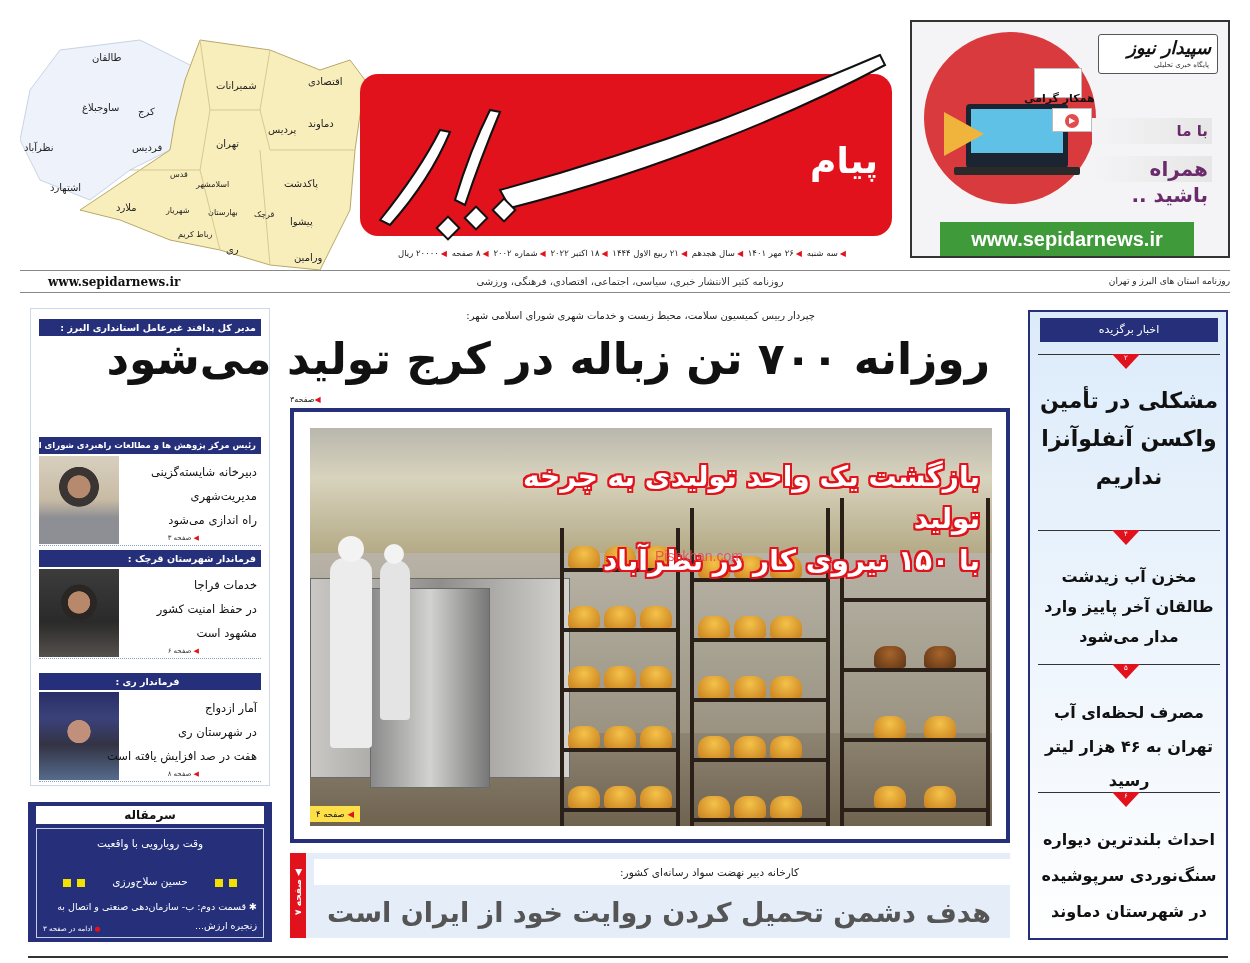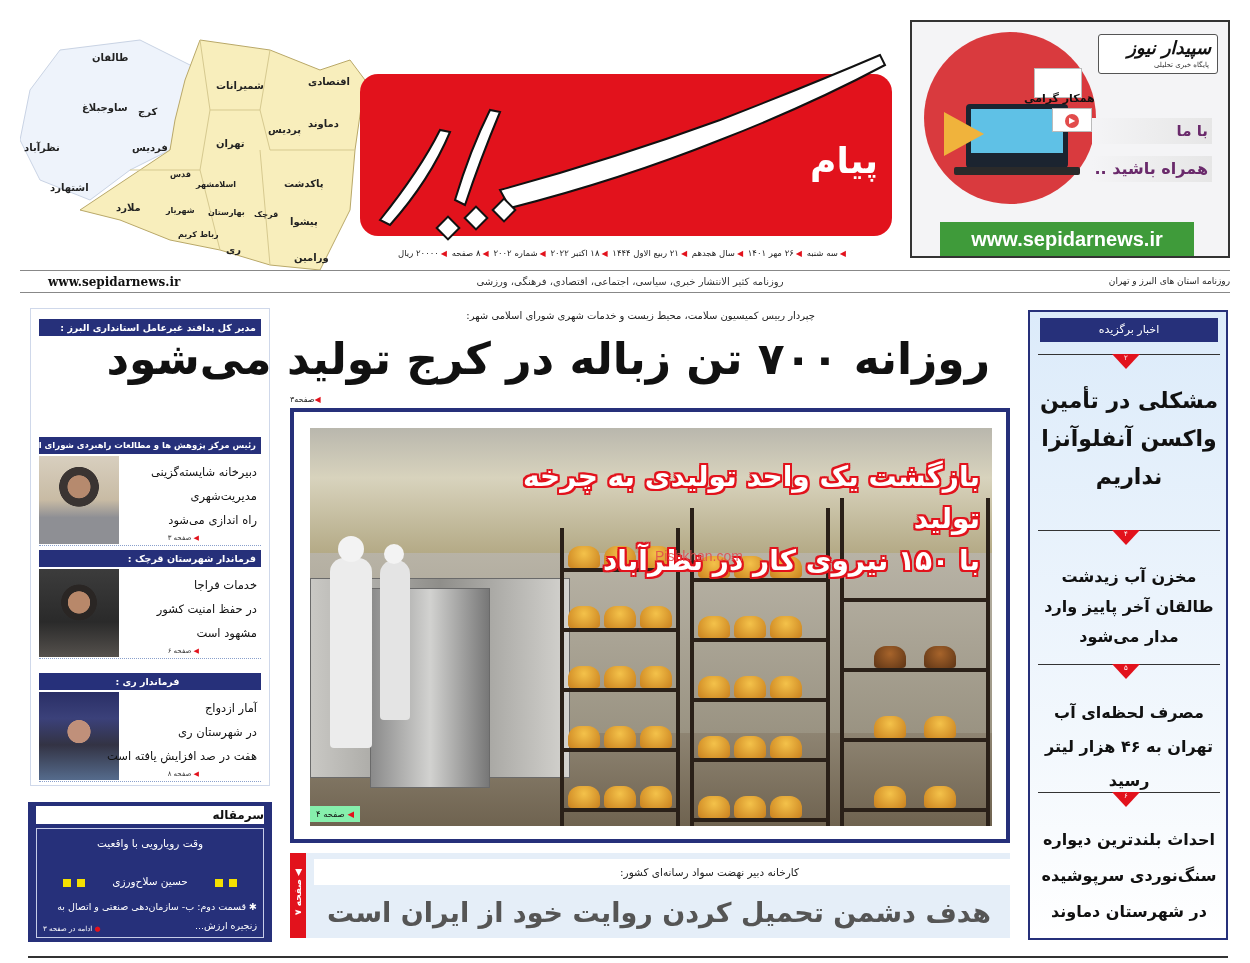--- a/index.html
+++ b/index.html
@@ -15,52 +15,52 @@
   .ad-laptop-base { left: 30px; top: 135px; width: 126px; height: 8px; background: #2a2a2a; border-radius: 2px; }
   .ad-mega { left: 20px; top: 80px; width: 0; height: 0; border-top: 22px solid transparent; border-bottom: 22px solid transparent; border-left: 40px solid #f0b33c; }
   .ad-card1 { left: 110px; top: 36px; width: 48px; height: 30px; background: #fff; border: 1px solid #bbb; }
   .ad-card2 { left: 128px; top: 76px; width: 40px; height: 24px; background: #fff; border: 1px solid #bbb; }
   .ad-play { left: 12px; top: 5px; width: 14px; height: 14px; border-radius: 50%; background: #e24c4c; color:#fff; font-size:8px; line-height:14px; text-align:center; }
   .ad-hamkar { left: 100px; top: 60px; font-size: 11px; font-weight: bold; color: #111; font-family: "DejaVu Sans", sans-serif; }
   .ad-logo { right: 10px; top: 12px; width: 120px; height: 40px; border: 1px solid #555; background: #fff; border-radius: 3px; }
   .ad-logo-main { right: 6px; top: 2px; font-size: 18px; font-weight: bold; font-style: italic; font-family: "DejaVu Serif", serif; }
   .ad-logo-sub { right: 8px; top: 26px; font-size: 7px; color: #333; }
   .ad-line1 { right: 16px; top: 96px; width: 120px; height: 26px; background: linear-gradient(to left, #e6e6e6, #f4f4f6); font-size: 15px; font-weight: bold; color: #6a2a6b; text-align: right; padding-right: 4px; line-height: 26px; }
-  .ad-line2 { right: 16px; top: 134px; width: 120px; height: 26px; background: linear-gradient(to left, #e6e6e6, #f4f4f6); font-size: 16px; font-weight: bold; color: #6a2a6b; text-align: right; padding-right: 4px; line-height: 26px; }
+  .ad-line2 { right: 16px; top: 134px; width: 120px; height: 26px; background: linear-gradient(to left, #e6e6e6, #f4f4f6); font-size: 20px; font-weight: bold; color: #6a2a6b; text-align: right; padding-right: 4px; line-height: 26px; }
   .ad-url { left: 28px; top: 200px; width: 254px; height: 34px; background: #3f9b3a; color: #fff; font-family: "Liberation Sans", sans-serif; font-size: 20px; font-weight: bold; text-align: center; line-height: 34px; direction: ltr; }
 
   .logo-red { left: 360px; top: 74px; width: 532px; height: 162px; background: #e2121c; border-radius: 18px; }
   .logo-main { left: 360px; top: 50px; width: 532px; height: 190px; overflow: visible; }
   .logo-payam { left: 810px; top: 140px; font-size: 36px; font-weight: bold; color: #fff; font-family: "DejaVu Sans", sans-serif; }
 
   .meta-line { left: 408px; top: 248px; width: 440px; font-size: 8.5px; color: #222; text-align: right; white-space: nowrap; }
   .meta-line .tri { color: #e2121c; font-size: 8px; margin: 0 2px; }
   .sub-line { left: 440px; top: 276px; width: 380px; font-size: 10px; color: #333; text-align: center; white-space: nowrap; }
   .rule-top { left: 20px; top: 270px; width: 1210px; height: 1px; background: #888; }
   .rule-top2 { left: 20px; top: 292px; width: 1210px; height: 1px; background: #888; }
   .prov-line { right: 20px; top: 276px; font-size: 9px; color: #222; }
   .site-left { left: 48px; top: 275px; font-size: 12px; font-weight: bold; font-family: "DejaVu Serif", serif; direction: ltr; color: #111; }
 
   
   .map { left: 20px; top: 30px; width: 350px; height: 240px; }
-  .map-label { position: absolute; font-size: 10px; font-weight: bold; color: #222; white-space: nowrap; }
+  .map-label { position: absolute; font-size: 10px; font-weight: normal; color: #222; white-space: nowrap; }
   .map-label.sm { font-size: 8px; }
 
   
   .left-col { left: 30px; top: 308px; width: 240px; height: 478px; border: 1px solid #cfd8ea; background: #fff; }
   .lc-item { position: absolute; left: 8px; width: 222px; }
   .lc-header { height: 17px; background: #26307a; color: #fff; font-size: 9.5px; font-weight: bold; padding-right: 5px; line-height: 17px; text-align: right; white-space: nowrap; overflow: hidden; }
   .lc-body { position: relative; height: 92px; border-bottom: 1px dotted #8aa0cc; }
   .lc-photo { position: absolute; left: 0; top: 2px; width: 80px; height: 88px; }
   .lc-text { position: absolute; right: 4px; top: 6px; width: 136px; font-size: 11.5px; line-height: 24px; text-align: right; color: #111; }
   .lc-page { position: absolute; right: 62px; bottom: 3px; font-size: 7px; color: #333; }
   .lc-page .tri { color: #e2121c; }
 
   .editorial { left: 28px; top: 802px; width: 244px; height: 140px; background: #26307a; }
-  .ed-title { position: absolute; left: 8px; top: 4px; width: 228px; height: 18px; background: #fff; color: #111; font-size: 12px; font-weight: bold; text-align: right; line-height: 18px; }
+  .ed-title { position: absolute; left: 8px; top: 4px; width: 228px; height: 18px; background: #fff; color: #111; font-size: 12px; font-weight: bold; text-align: center; line-height: 18px; }
   .ed-inner { position: absolute; left: 8px; top: 26px; width: 228px; height: 110px; border: 1px solid #c7cde8; }
   .ed-sub { position: absolute; top: 8px; width: 100%; text-align: center; color: #fff; font-size: 10.5px; }
   .ed-author { position: absolute; top: 46px; width: 100%; text-align: center; color: #fff; font-size: 10.5px; }
   .ed-sq { position: absolute; top: 50px; width: 8px; height: 8px; background: #f4e000; }
   .ed-body { position: absolute; top: 68px; right: 6px; width: 212px; color: #fff; font-size: 9.5px; line-height: 19px; text-align: right; }
   .ed-cont { position: absolute; left: 6px; bottom: 4px; color: #fff; font-size: 7px; }
   .ed-cont .dot { color: #e2121c; }
 
   
   .kicker { left: 290px; top: 310px; width: 525px; font-size: 10px; color: #222; text-align: right; }
@@ -74,21 +74,21 @@
   .ph-wall { position: absolute; left: 0; top: 125px; width: 100%; height: 180px; background: linear-gradient(#b8b3a6, #9a9382); }
   .ph-floor { position: absolute; left: 0; top: 305px; width: 100%; height: 93px; background: linear-gradient(#8e8472, #6f6350); }
   .ph-oven { position: absolute; top: 150px; height: 200px; background: linear-gradient(90deg, #c9c8c4, #8f8e8a, #d4d3cf); border: 1px solid #6a6a6a; }
   .ph-rack { position: absolute; border-left: 4px solid #2a2018; border-right: 4px solid #2a2018; }
   .ph-shelf { position: absolute; left: 0; right: 0; height: 4px; background: #2a2018; }
   .ph-bread { position: absolute; width: 32px; height: 22px; border-radius: 12px 12px 4px 4px; background: radial-gradient(circle at 50% 35%, #f4c24a, #c9801e); }
   .ph-worker { position: absolute; background: #ececec; border-radius: 14px 14px 4px 4px; }
   .ph-head { position: absolute; border-radius: 50%; background: #f3f3f3; }
   .ph-title { position: absolute; right: 12px; top: 28px; width: 470px; text-align: right; font-size: 28px; font-weight: bold; color: #fff; line-height: 42px; text-shadow: 2px 2px 0 #e2121c, -2px -2px 0 #e2121c, 2px -2px 0 #e2121c, -2px 2px 0 #e2121c, 0 2px 0 #e2121c, 2px 0 0 #e2121c, 0 -2px 0 #e2121c, -2px 0 0 #e2121c; }
   .ph-watermark { position: absolute; left: 345px; top: 120px; font-family: "Liberation Sans", sans-serif; font-size: 14px; color: #e24c4c; opacity: 0.85; direction: ltr; }
-  .ph-page { position: absolute; left: 0; bottom: 4px; height: 16px; background: #86efac; padding: 0 6px; font-size: 8.5px; line-height: 16px; color: #111; }
+  .ph-page { position: absolute; left: 0; bottom: 4px; height: 16px; background: #fde047; padding: 0 6px; font-size: 8.5px; line-height: 16px; color: #111; }
   .ph-page .tri { color: #e2121c; }
 
   .bottom-story { left: 290px; top: 853px; width: 720px; height: 85px; background: #e5eef8; }
   .bs-tab { position: absolute; left: 0; top: 0; width: 16px; height: 85px; background: #e2121c; color: #fff; }
   .bs-tab-text { position: absolute; left: -28px; top: 34px; width: 72px; transform: rotate(-90deg); text-align: center; font-size: 9px; font-weight: bold; white-space: nowrap; }
   .bs-kicker { position: absolute; left: 24px; top: 6px; width: 791px; height: 26px; background: #fff; text-align: center; font-size: 10.5px; line-height: 26px; color: #222; }
   .bs-title { position: absolute; left: 24px; top: 38px; width: 690px; text-align: center; font-size: 27px; font-weight: bold; color: #555; line-height: 44px; white-space: nowrap; }
 
   
   .right-col { left: 1028px; top: 310px; width: 200px; height: 630px; background: linear-gradient(#dcebfa, #f3f8fd 70%, #ffffff); border: 2px solid #26307a; }

